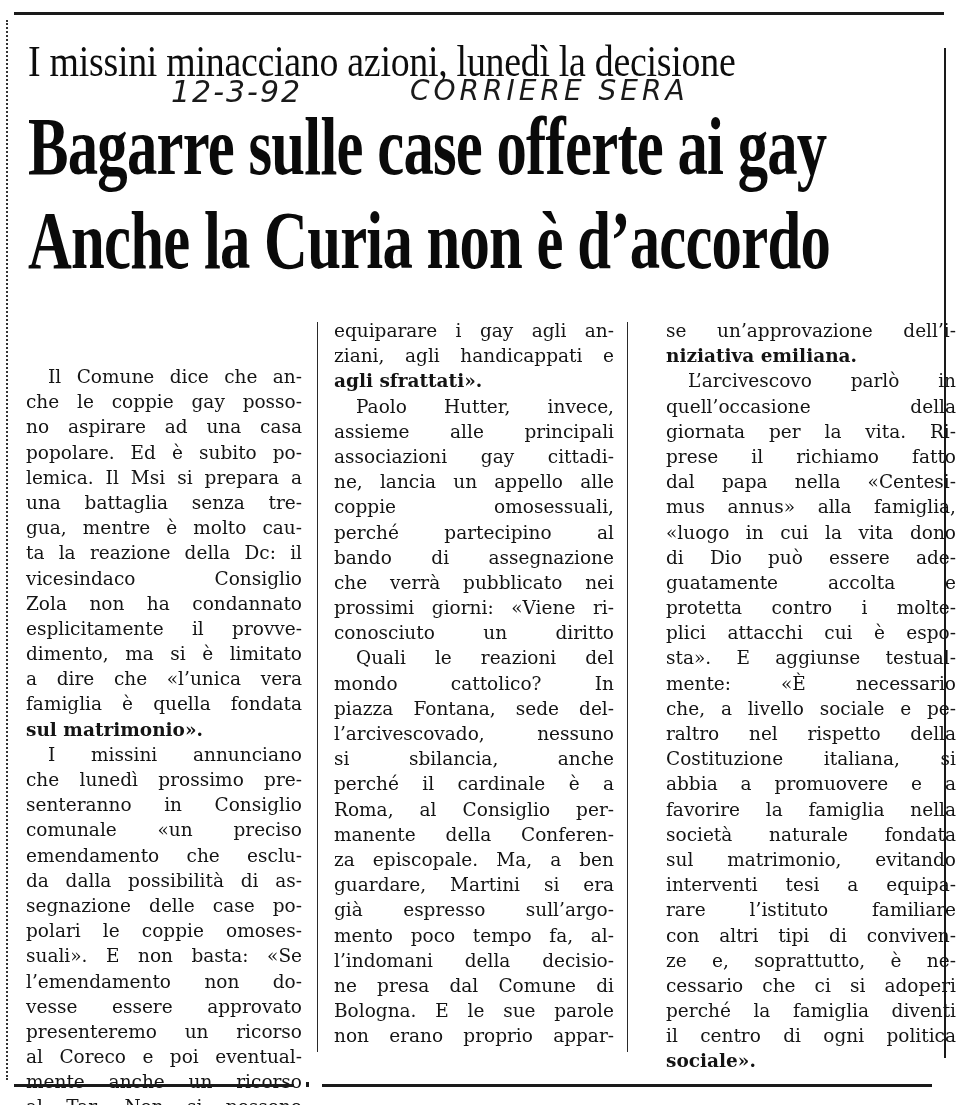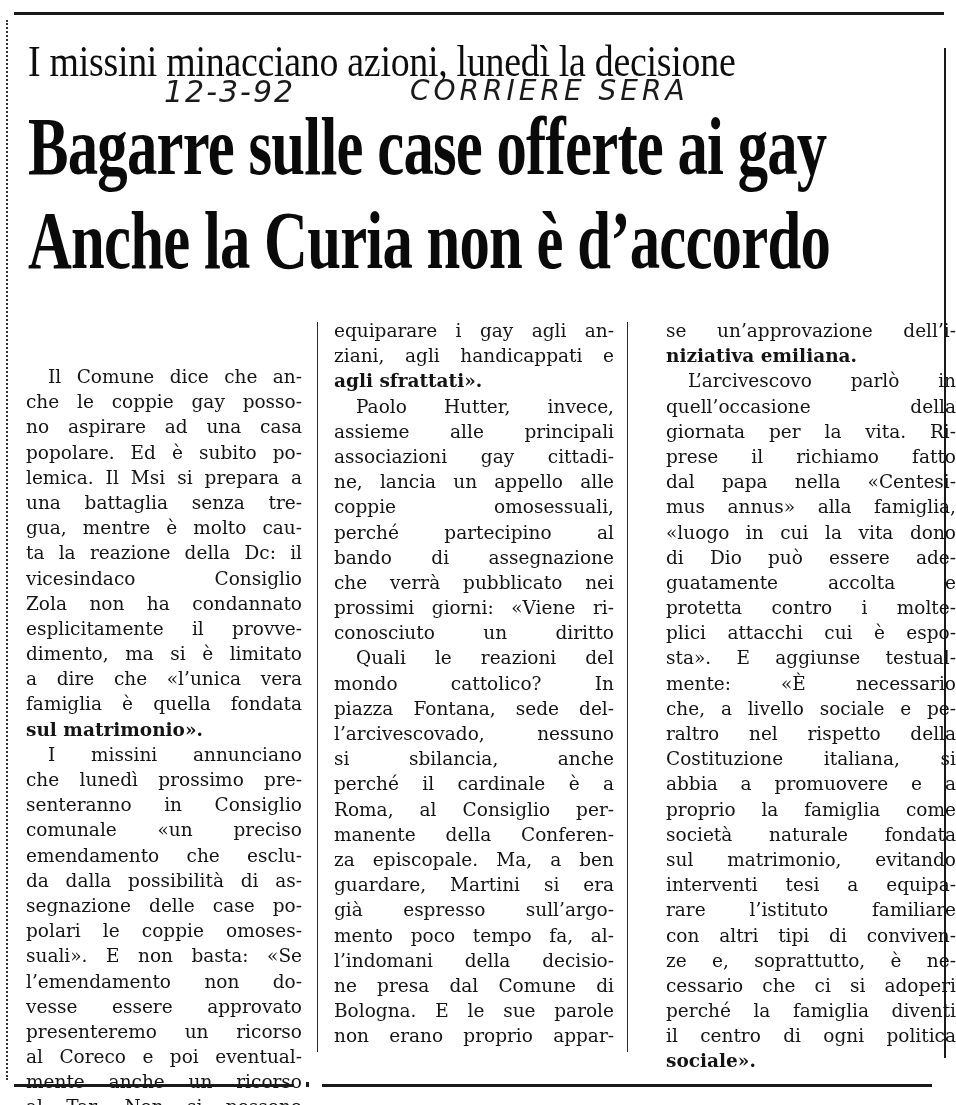--- a/index.html
+++ b/index.html
@@ -57,21 +57,21 @@
       position: absolute;
       top: 74px;
       font-family: "DejaVu Sans", sans-serif;
       font-size: 30px;
       font-weight: 200;
       color: #1a1a1a;
       letter-spacing: 2px;
       font-style: italic;
       white-space: nowrap;
     }
-    .hw-date { left: 164px; }
+    .hw-date { left: 171px; }
     .hw-source { left: 410px; letter-spacing: 4px; font-size: 28px; }
     .headline {
       position: absolute;
       left: 28px;
       width: 1100px;
       font-family: "Liberation Serif", serif;
       font-weight: bold;
       font-size: 82px;
       line-height: 90px;
       transform: scaleX(0.74);
@@ -228,21 +228,21 @@
     <span class="line">di Dio può essere ade-</span>
     <span class="line">guatamente accolta e</span>
     <span class="line">protetta contro i molte-</span>
     <span class="line">plici attacchi cui è espo-</span>
     <span class="line">sta». E aggiunse testual-</span>
     <span class="line">mente: «È necessario</span>
     <span class="line">che, a livello sociale e pe-</span>
     <span class="line">raltro nel rispetto della</span>
     <span class="line">Costituzione italiana, si</span>
     <span class="line">abbia a promuovere e a</span>
-    <span class="line">proprio la famiglia come</span>
+    <span class="line">favorire la famiglia nella</span>
     <span class="line">società naturale fondata</span>
     <span class="line">sul matrimonio, evitando</span>
     <span class="line">interventi tesi a equipa-</span>
     <span class="line">rare l’istituto familiare</span>
     <span class="line">con altri tipi di conviven-</span>
     <span class="line">ze e, soprattutto, è ne-</span>
     <span class="line">cessario che ci si adoperi</span>
     <span class="line">perché la famiglia diventi</span>
     <span class="line">il centro di ogni politica</span>
     <span class="line last">sociale».</span>

